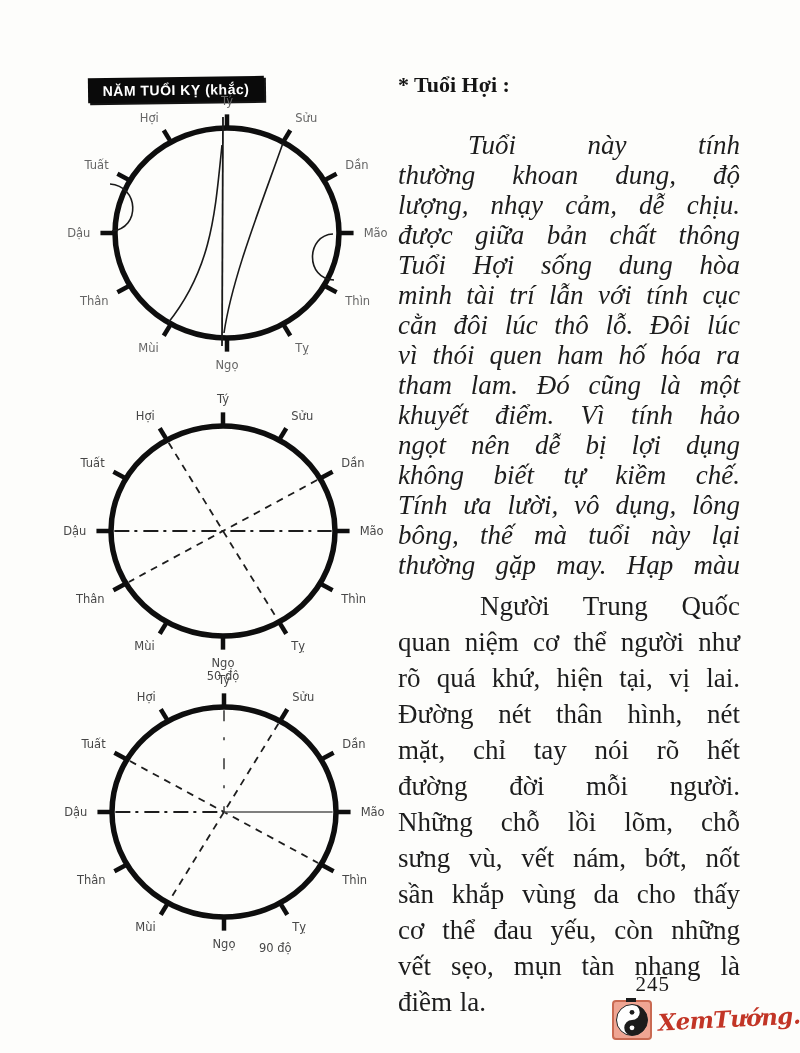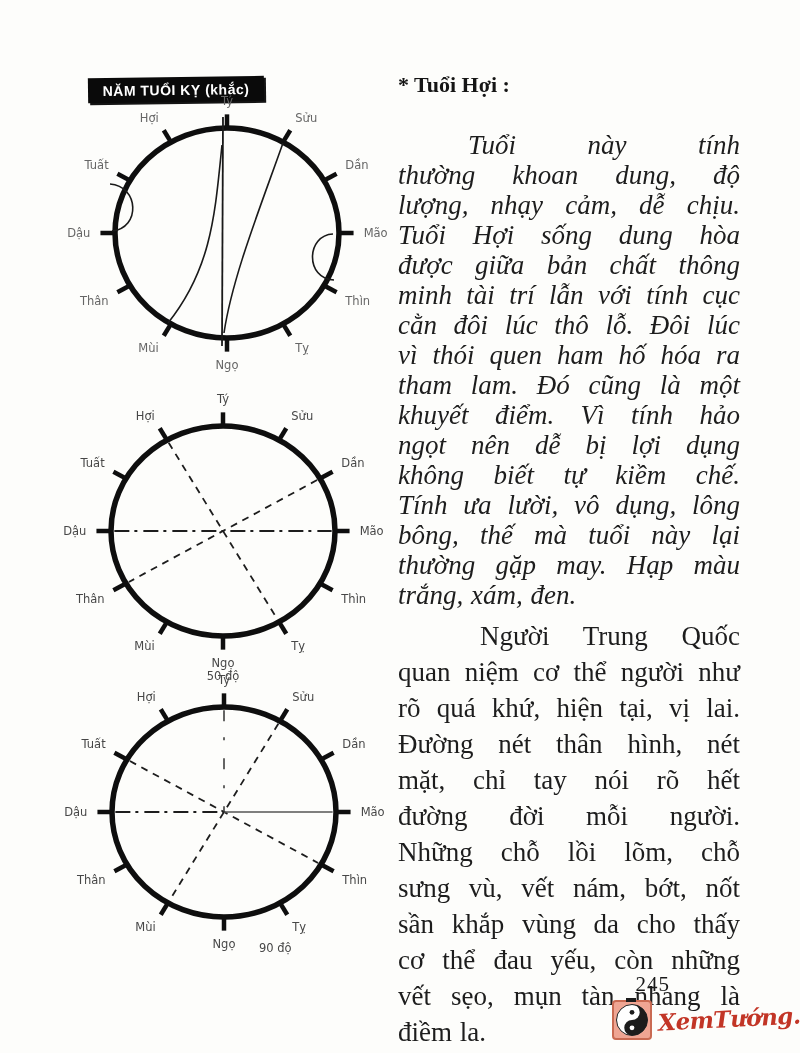--- a/index.html
+++ b/index.html
@@ -158,33 +158,32 @@
       </svg>
     </div>
 
   <div class="article">
     <div class="article-title">* Tuổi Hợi :</div>
     <div class="paras">
         <div class="para italic">
           <div class="tline" style="padding-left: 70px;">Tuổi này tính</div>
           <div class="tline">thường khoan dung, độ</div>
           <div class="tline">lượng, nhạy cảm, dễ chịu.</div>
+          <div class="tline">được giữa bản chất thông</div>
           <div class="tline">Tuổi Hợi sống dung hòa</div>
-          <div class="tline">được giữa bản chất thông</div>
           <div class="tline">minh tài trí lẫn với tính cục</div>
           <div class="tline">cằn đôi lúc thô lỗ. Đôi lúc</div>
           <div class="tline">vì thói quen ham hố hóa ra</div>
           <div class="tline">tham lam. Đó cũng là một</div>
           <div class="tline">khuyết điểm. Vì tính hảo</div>
           <div class="tline">ngọt nên dễ bị lợi dụng</div>
           <div class="tline">không biết tự kiềm chế.</div>
           <div class="tline">Tính ưa lười, vô dụng, lông</div>
           <div class="tline">bông, thế mà tuổi này lại</div>
           <div class="tline">thường gặp may. Hạp màu</div>
-          <div class="tline last">trắng, xám, đen.</div>
         </div>
         <div class="para roman">
           <div class="tline" style="padding-left: 82px;">Người Trung Quốc</div>
           <div class="tline">quan niệm cơ thể người như</div>
           <div class="tline">rõ quá khứ, hiện tại, vị lai.</div>
           <div class="tline">Đường nét thân hình, nét</div>
           <div class="tline">mặt, chỉ tay nói rõ hết</div>
           <div class="tline">đường đời mỗi người.</div>
           <div class="tline">Những chỗ lồi lõm, chỗ</div>
           <div class="tline">sưng vù, vết nám, bớt, nốt</div>

